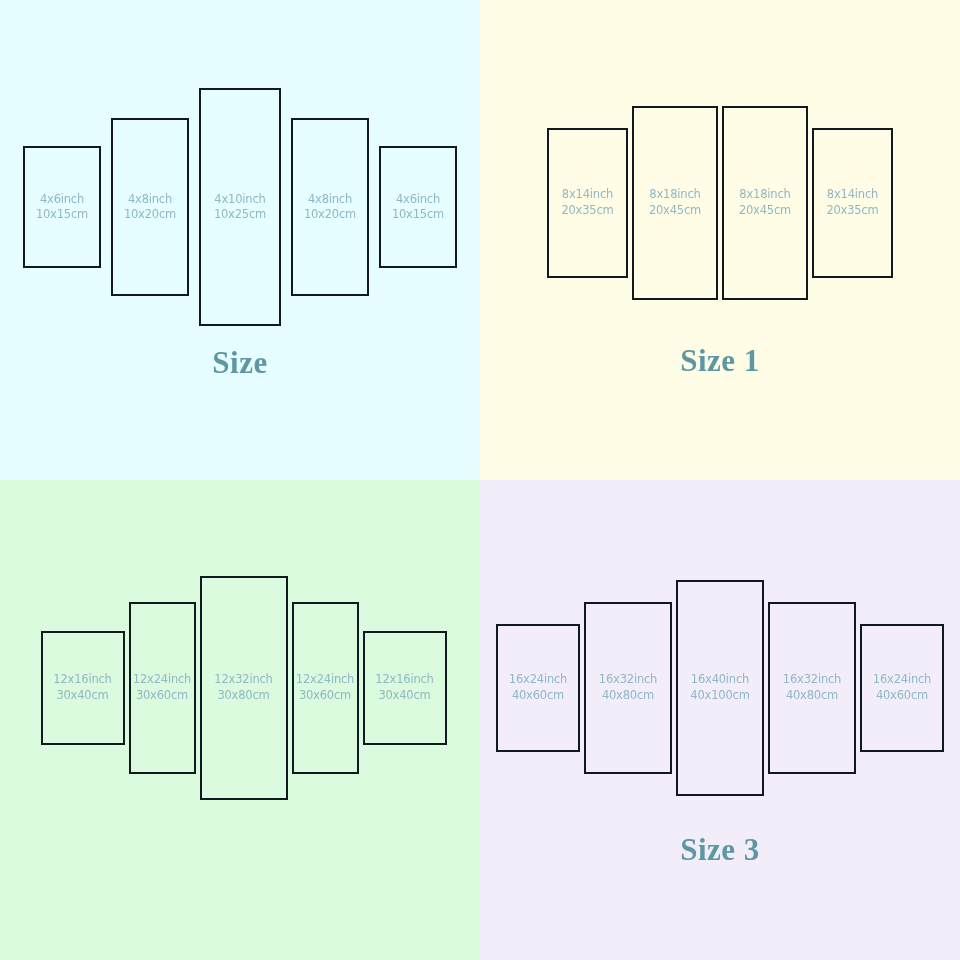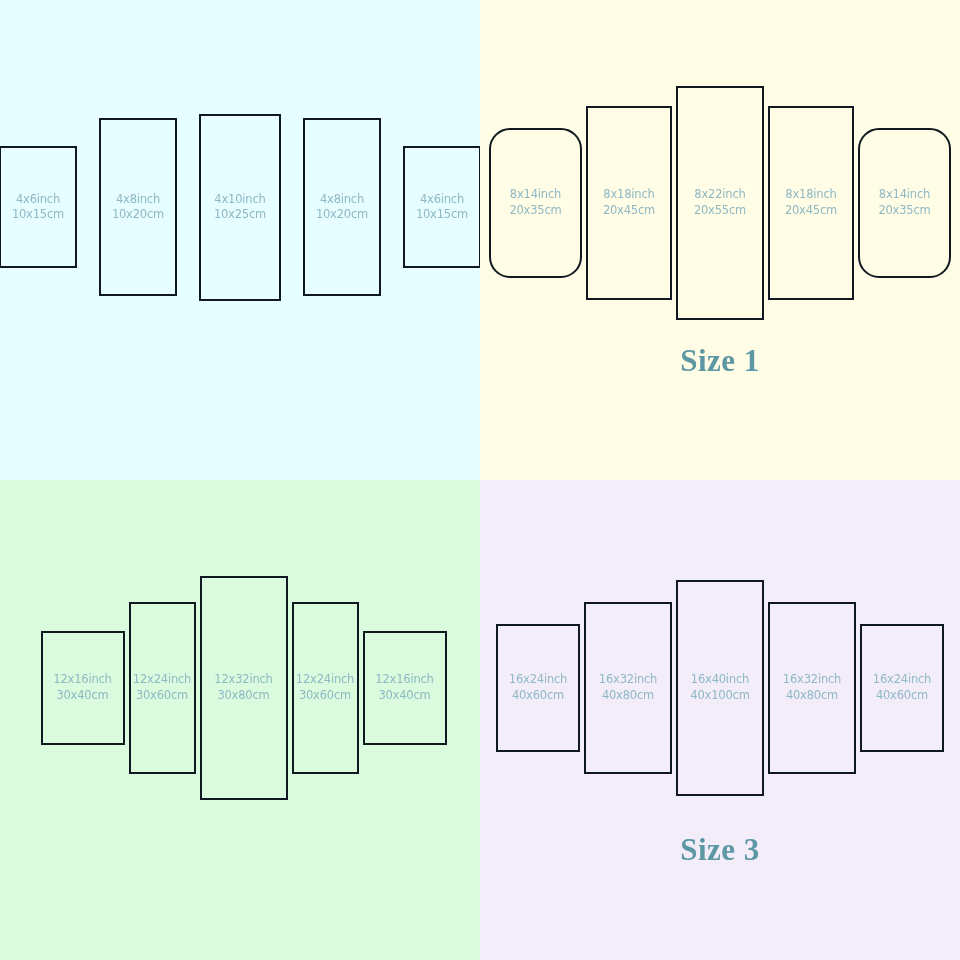--- a/index.html
+++ b/index.html
@@ -89,24 +89,24 @@
 
   .q-bl .frames-row { top: 95px; height: 225px; }
   .q-bl .quadrant-title { top: 352px; }
 
   .q-br .frames-row { top: 95px; height: 225px; }
   .q-br .quadrant-title { top: 352px; }
 
   
   .q-tl .fr-1, .q-tl .fr-5 { width: 78px;  height: 122px; }
   .q-tl .fr-2, .q-tl .fr-4 { width: 78px;  height: 178px; }
-  .q-tl .fr-3             { width: 82px;  height: 187px; }
-  .q-tl .frames-row       { gap: 22px; }
-
-  .q-tr .fr-1, .q-tr .fr-5 { width: 93px;  height: 150px; border-radius: 21px; }
+  .q-tl .fr-3             { width: 82px;  height: 238px; }
+  .q-tl .frames-row       { gap: 10px; }
+
+  .q-tr .fr-1, .q-tr .fr-5 { width: 81px;  height: 150px; }
   .q-tr .fr-2, .q-tr .fr-4 { width: 86px;  height: 194px; }
   .q-tr .fr-3             { width: 88px;  height: 234px; }
   .q-tr .frames-row       { gap: 4px; }
 
   .q-bl .fr-1, .q-bl .fr-5 { width: 84px;  height: 114px; }
   .q-bl .fr-2, .q-bl .fr-4 { width: 67px;  height: 172px; }
   .q-bl .fr-3             { width: 88px;  height: 224px; }
   .q-bl .frames-row       { gap: 4px; }
 
   .q-br .fr-1, .q-br .fr-5 { width: 84px;  height: 128px; }
@@ -151,45 +151,40 @@
       </div>
 
       <div class="frame fr-5">
         <div class="frame-label">
           <span class="ln">4x6inch</span>
           <span class="ln">10x15cm</span>
         </div>
       </div>
 
     </div>
+    <div class="quadrant-title">Size</div>
   </div>
 
   <div class="quadrant q-tr">
     <div class="frames-row">
 
       <div class="frame fr-1">
         <div class="frame-label">
           <span class="ln">8x14inch</span>
           <span class="ln">20x35cm</span>
         </div>
       </div>
 
       <div class="frame fr-2">
         <div class="frame-label">
           <span class="ln">8x18inch</span>
           <span class="ln">20x45cm</span>
         </div>
       </div>
 
-      <div class="frame fr-3">
-        <div class="frame-label">
-          <span class="ln">8x22inch</span>
-          <span class="ln">20x55cm</span>
-        </div>
-      </div>
 
       <div class="frame fr-4">
         <div class="frame-label">
           <span class="ln">8x18inch</span>
           <span class="ln">20x45cm</span>
         </div>
       </div>
 
       <div class="frame fr-5">
         <div class="frame-label">

